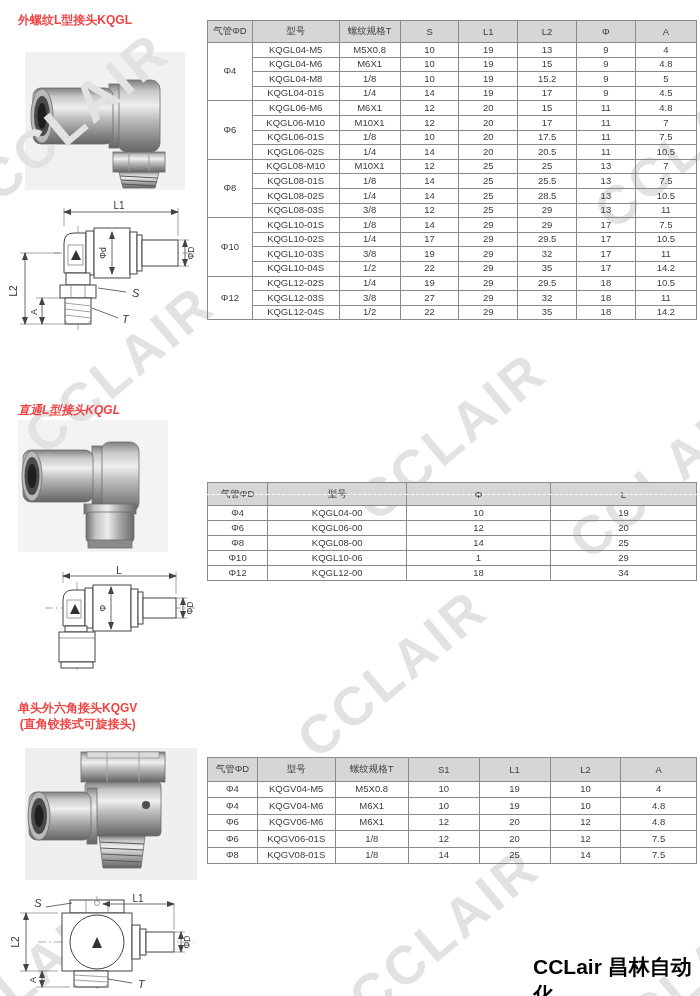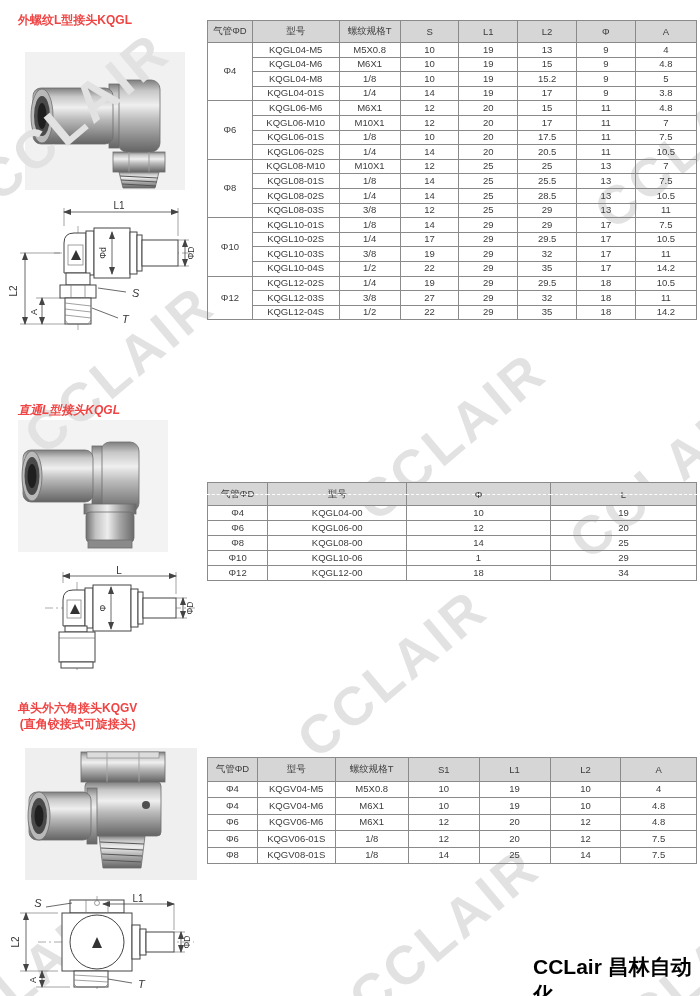--- a/index.html
+++ b/index.html
@@ -186,21 +186,21 @@
           <td>9</td>
           <td>5</td>
         </tr>
         <tr>
           <td>KQGL04-01S</td>
           <td>1/4</td>
           <td>14</td>
           <td>19</td>
           <td>17</td>
           <td>9</td>
-          <td>3.8</td>
+          <td>4.5</td>
         </tr>
         <tr>
           <td rowspan="4">Φ6</td>
           <td>KQGL06-M6</td>
           <td>M6X1</td>
           <td>12</td>
           <td>20</td>
           <td>15</td>
           <td>11</td>
           <td>4.8</td>

